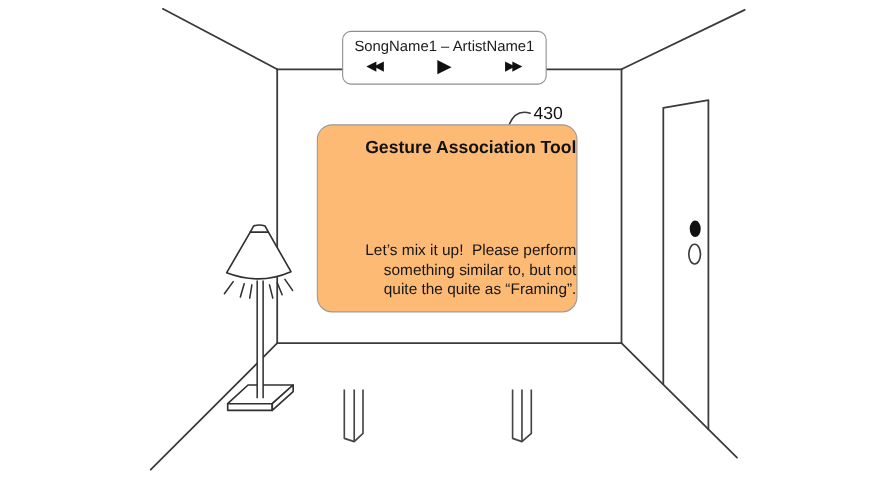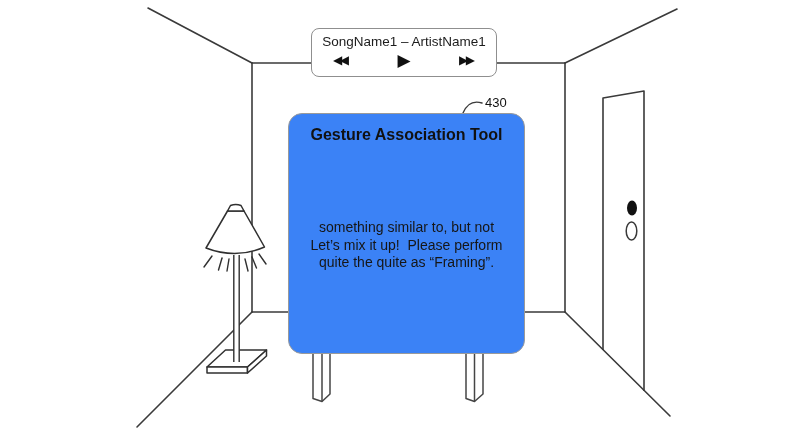--- a/index.html
+++ b/index.html
@@ -26,36 +26,36 @@
   .tbtn{
     background:none;border:none;padding:0;margin:0;cursor:pointer;
     color:#101010;display:flex;align-items:center;line-height:1;
   }
   .glyph{font-family:"DejaVu Sans", sans-serif;color:#101010;}
   .glyph.small{font-size:12px;letter-spacing:-2.5px;padding-right:2.5px;}
   .glyph.big{font-size:17px;}
 
   
   .sign{
-    position:absolute;left:288px;top:113px;width:237px;height:241px;z-index:2;
-    background:#3b82f6;border:1.5px solid #9a9a9a;border-radius:14px;
-    box-sizing:border-box;text-align:center;
+    position:absolute;left:288px;top:113px;width:237px;height:171px;z-index:2;
+    background:#fdba74;border:1.5px solid #9a9a9a;border-radius:14px;
+    box-sizing:border-box;text-align:right;
   }
   .sign-title{
     margin-top:12px;font-size:16px;font-weight:bold;color:#111111;white-space:nowrap;
   }
   .sign-message{
     margin-top:75px;font-size:14px;line-height:17.5px;color:#161616;
   }
   .sign-message div{white-space:pre;}
 
   
   .fig-label{
     position:absolute;left:485px;top:95px;z-index:2;
-    font-size:13px;color:#111111;
+    font-size:16px;color:#111111;
   }
 </style>
 </head>
 <body>
 
 <div class="stage">
 
   <svg width="800" height="446" viewBox="0 0 800 446">
 
     <g stroke="#3a3a3a" stroke-width="1.6" fill="none" stroke-linecap="round">
@@ -124,21 +124,21 @@
       </button>
       <button class="tbtn">
         <span class="glyph small">▶▶</span>
       </button>
     </div>
   </div>
 
   <div class="sign">
     <div class="sign-title">Gesture Association Tool</div>
     <div class="sign-message">
+      <div>Let’s mix it up!  Please perform</div>
       <div>something similar to, but not</div>
-      <div>Let’s mix it up!  Please perform</div>
       <div>quite the quite as “Framing”.</div>
     </div>
   </div>
 
   <div class="fig-label">430</div>
 
 </div>
 
 </body></html>

